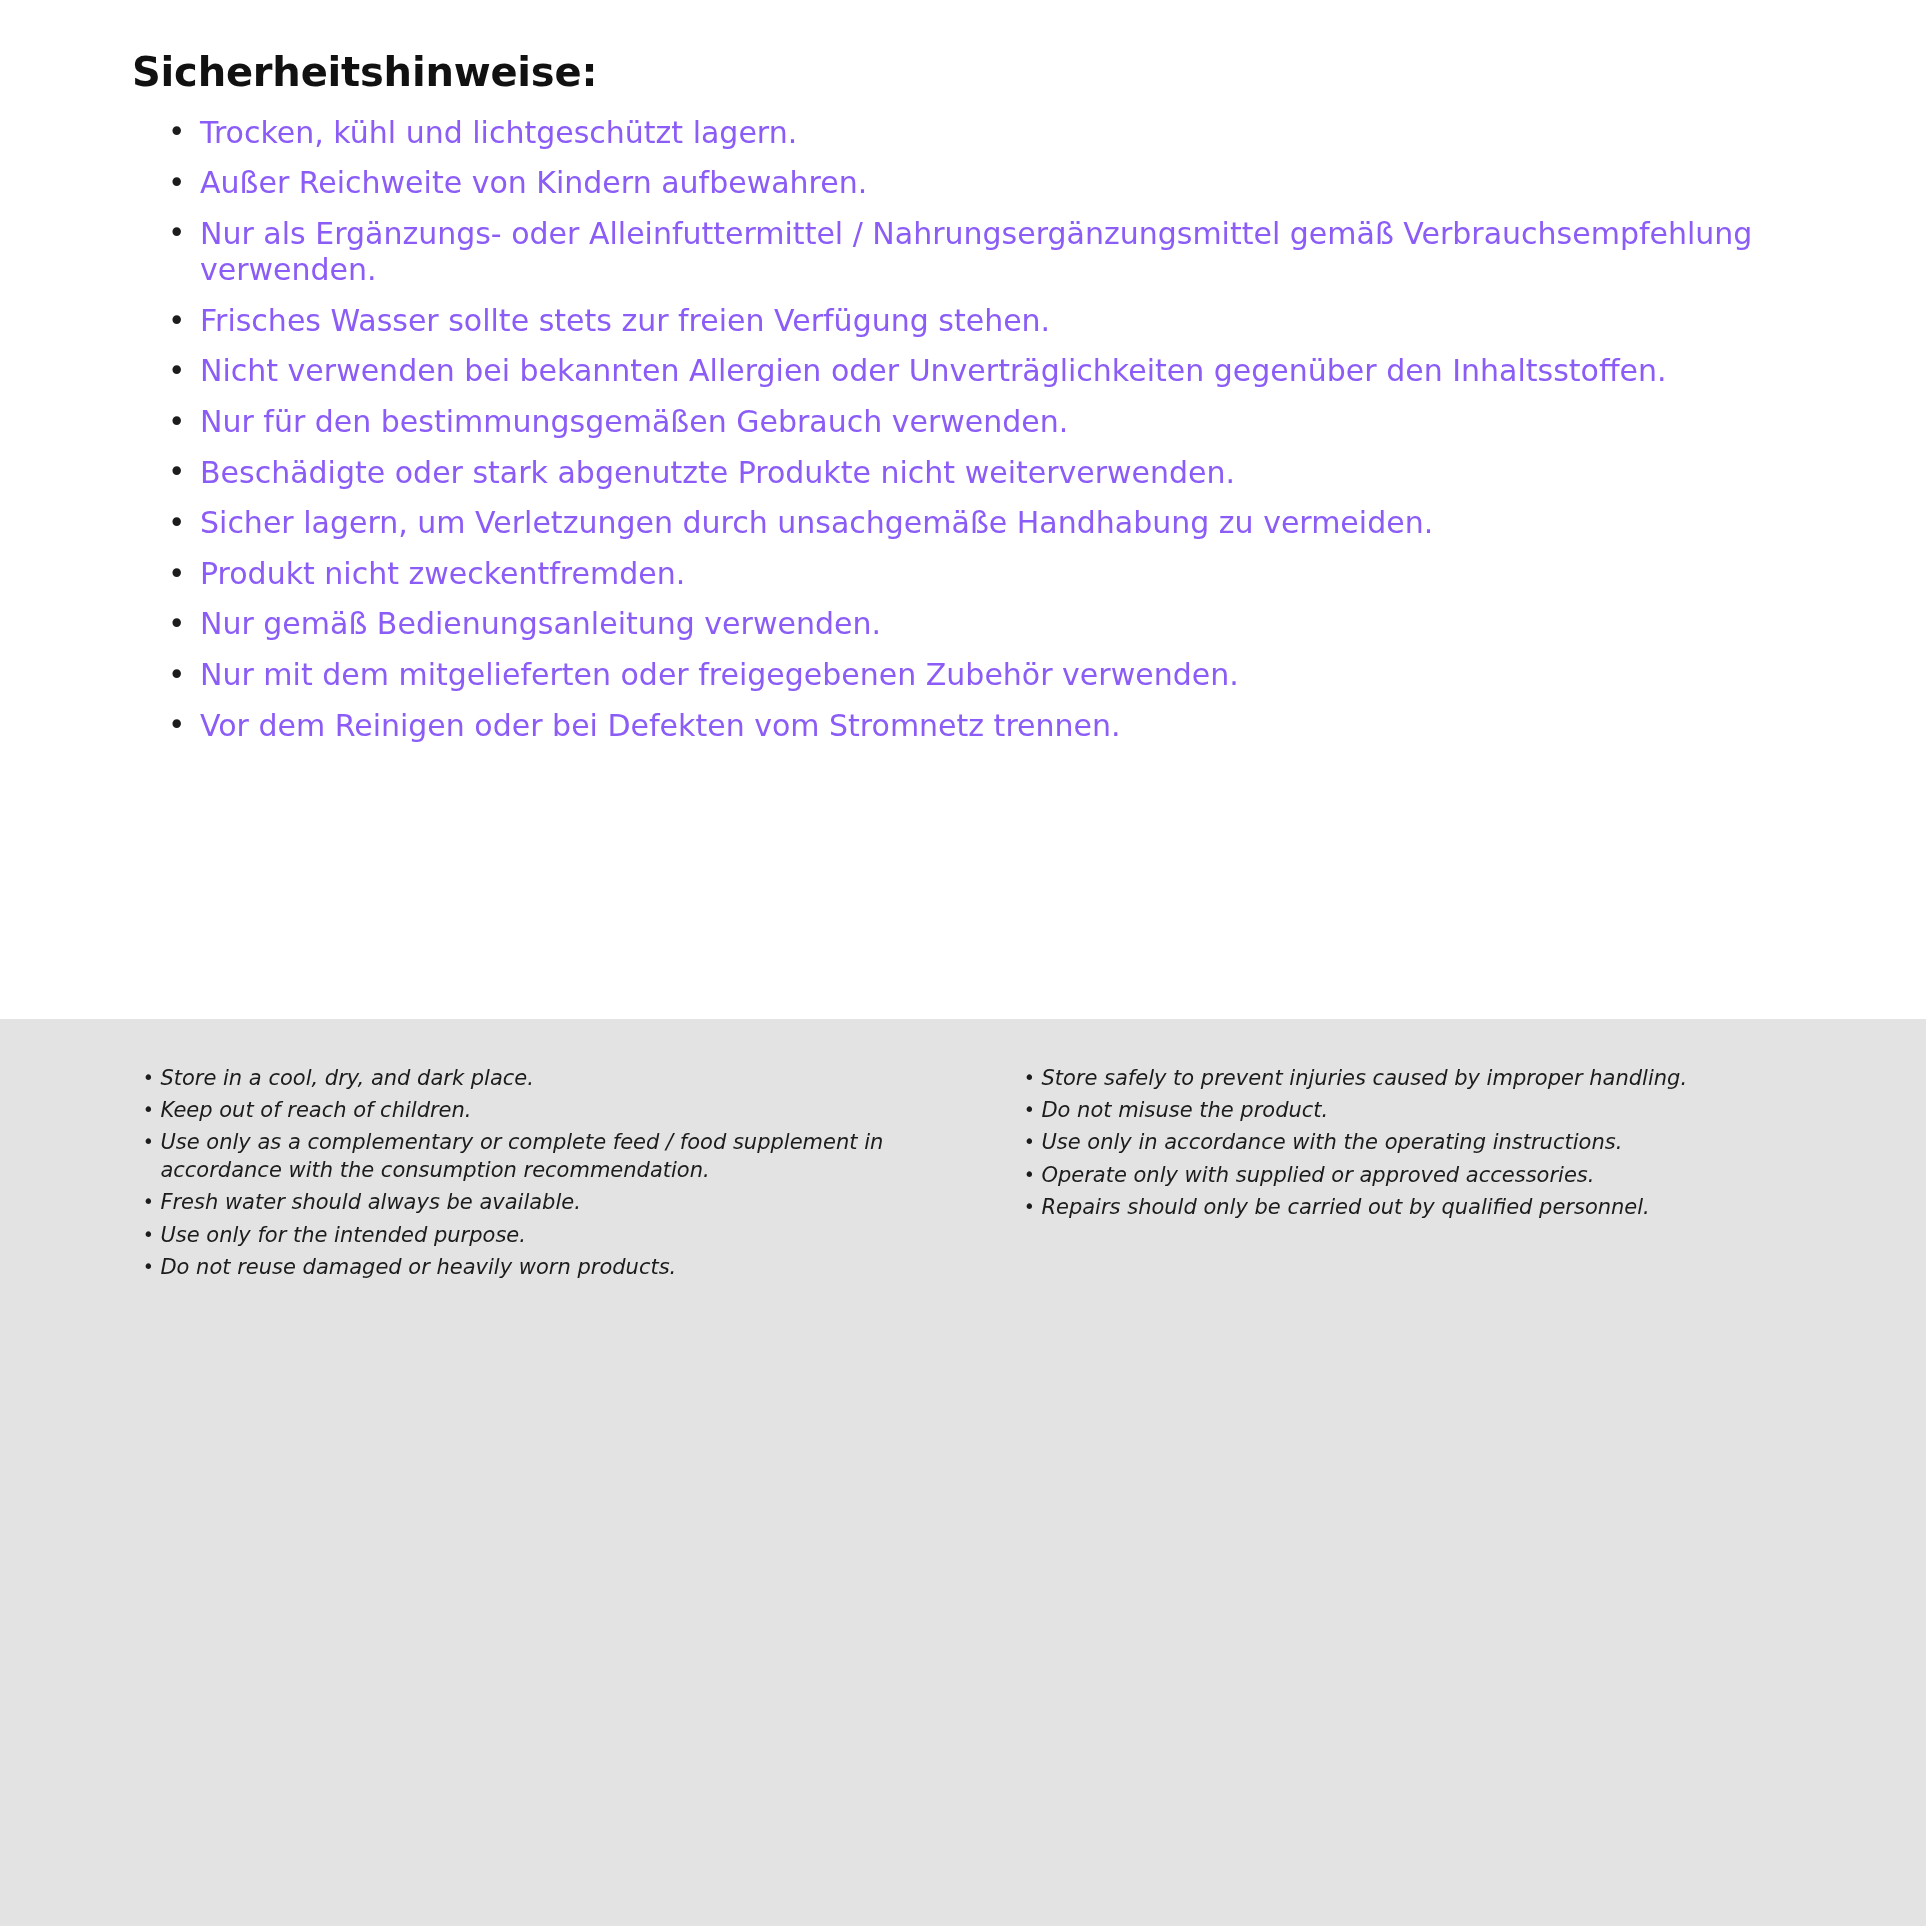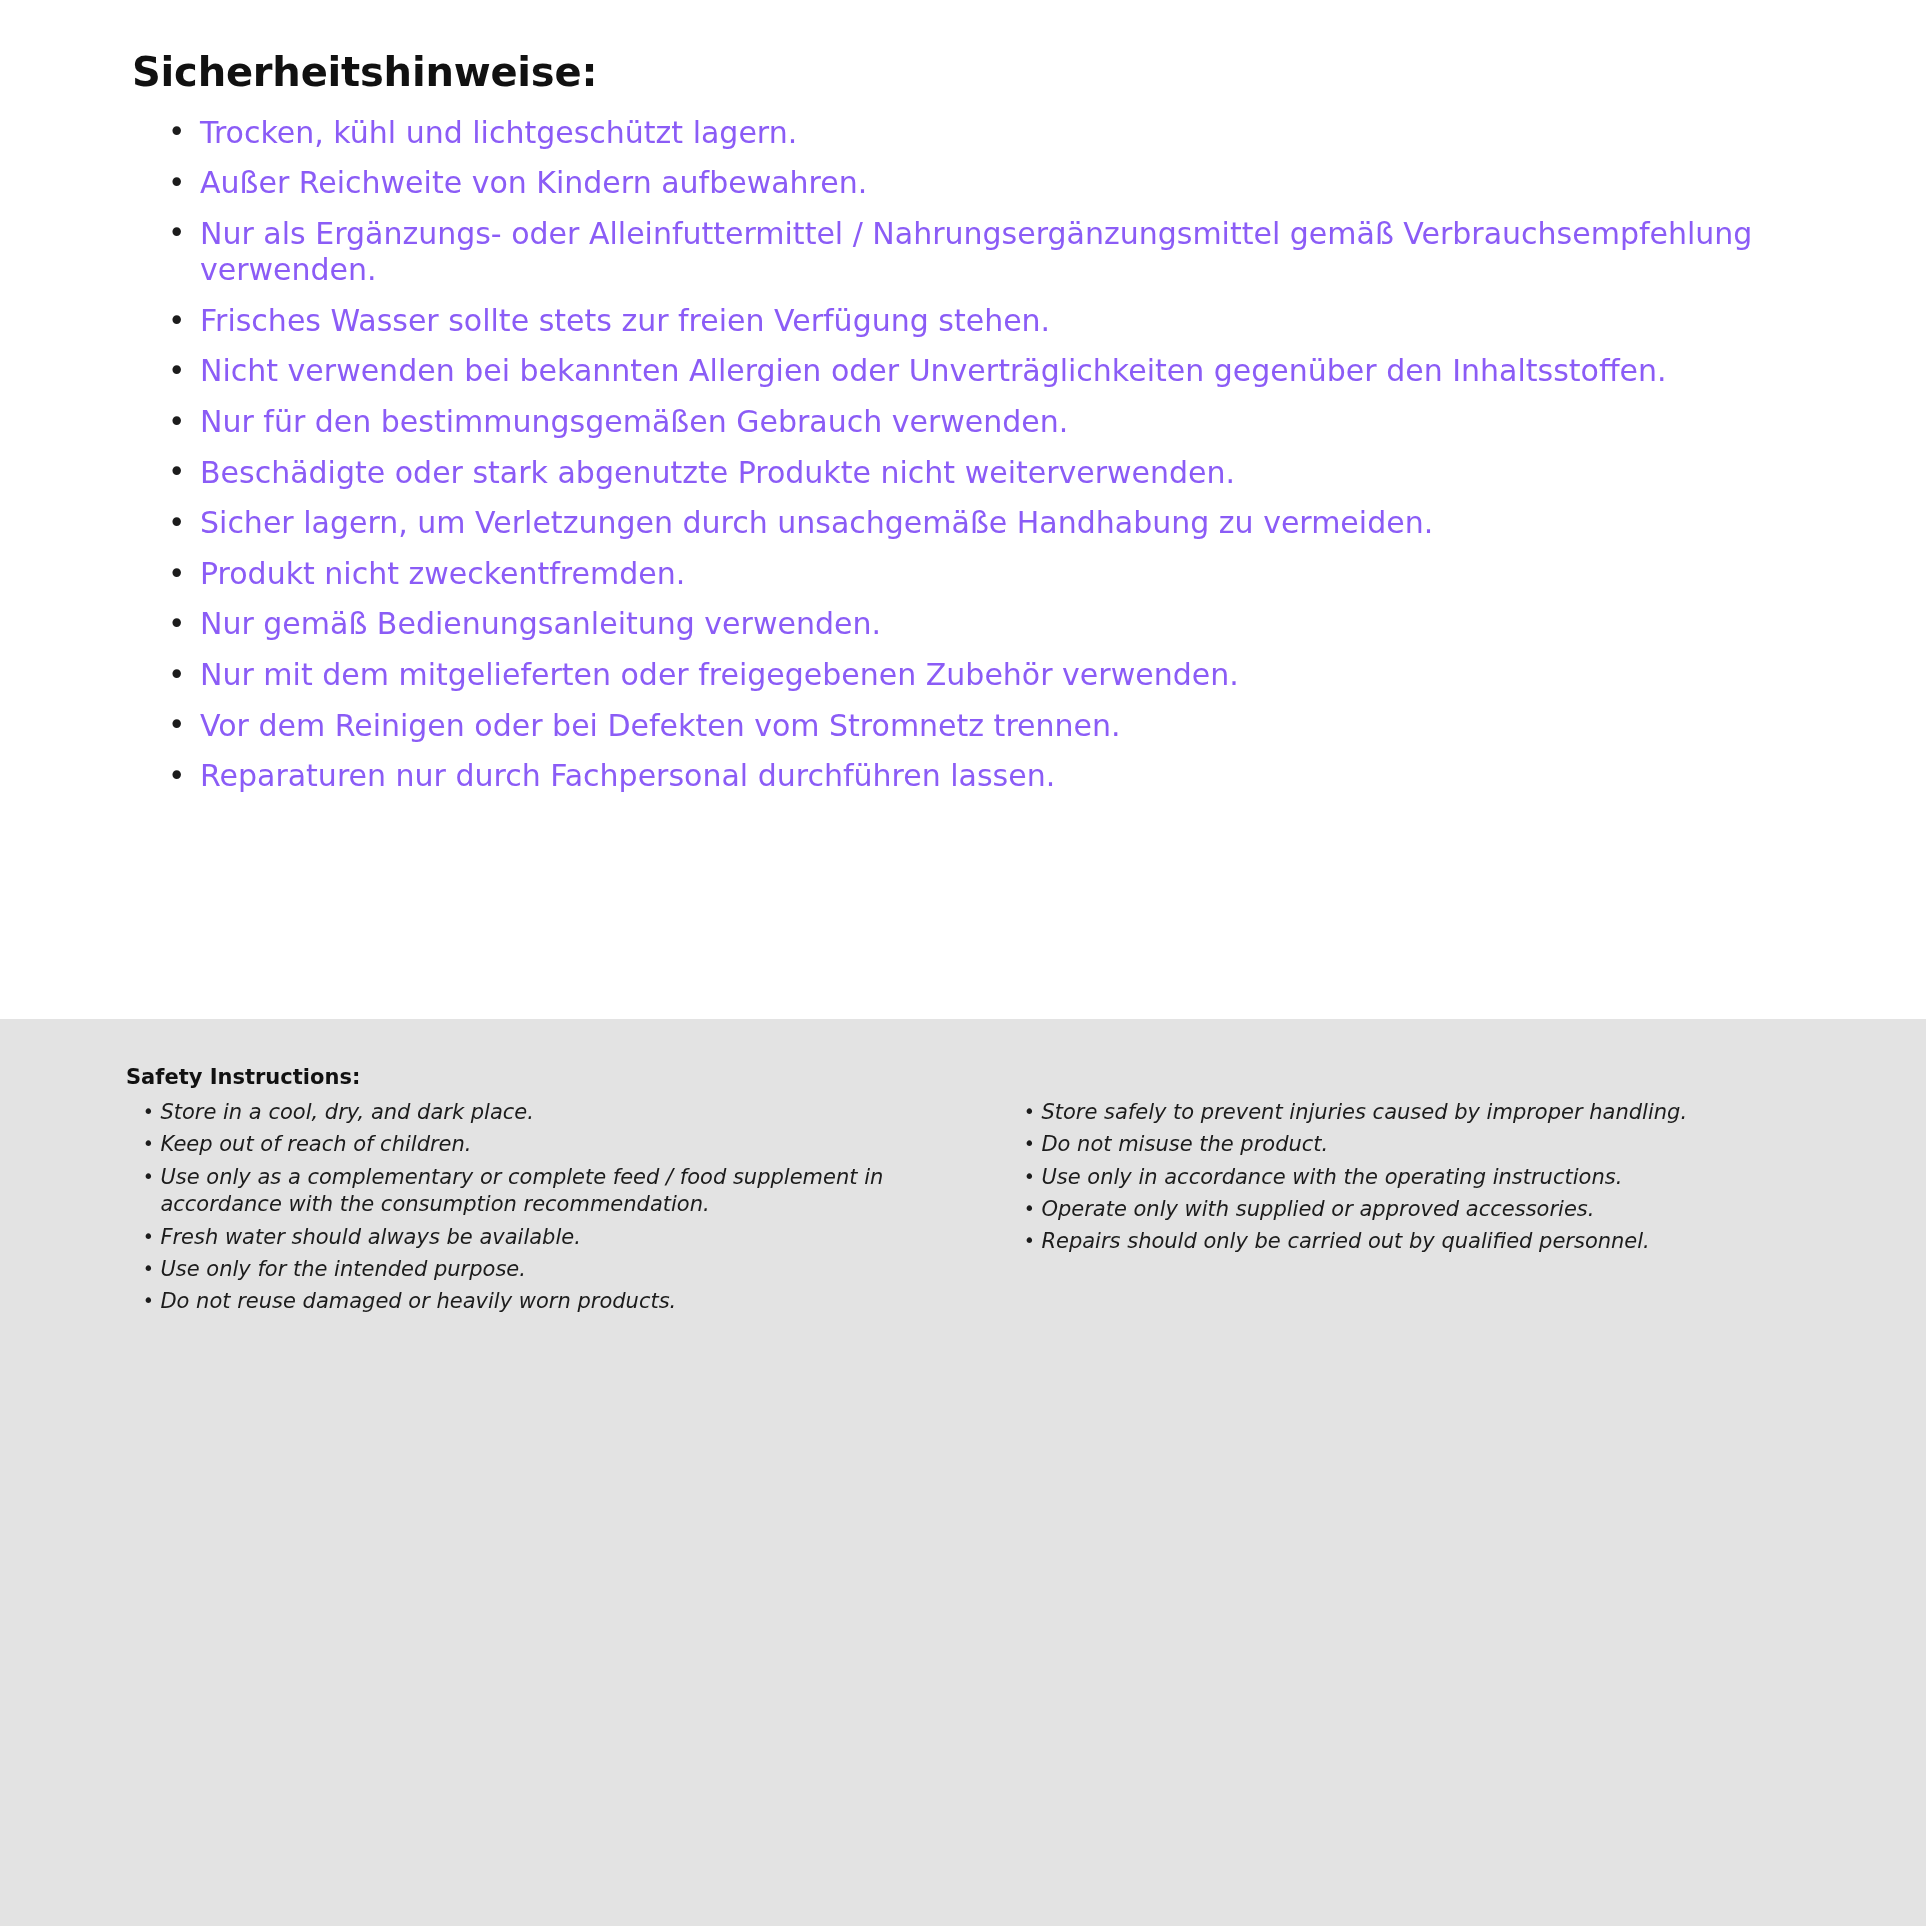--- a/index.html
+++ b/index.html
@@ -137,26 +137,24 @@
         <li>Nur als Ergänzungs- oder Alleinfuttermittel / Nahrungsergänzungsmittel gemäß Verbrauchsempfehlung verwenden.</li>
         <li>Frisches Wasser sollte stets zur freien Verfügung stehen.</li>
         <li>Nicht verwenden bei bekannten Allergien oder Unverträglichkeiten gegenüber den Inhaltsstoffen.</li>
         <li>Nur für den bestimmungsgemäßen Gebrauch verwenden.</li>
         <li>Beschädigte oder stark abgenutzte Produkte nicht weiterverwenden.</li>
         <li>Sicher lagern, um Verletzungen durch unsachgemäße Handhabung zu vermeiden.</li>
         <li>Produkt nicht zweckentfremden.</li>
         <li>Nur gemäß Bedienungsanleitung verwenden.</li>
         <li>Nur mit dem mitgelieferten oder freigegebenen Zubehör verwenden.</li>
         <li>Vor dem Reinigen oder bei Defekten vom Stromnetz trennen.</li>
-        <li>Reparaturen nur durch Fachpersonal durchführen lassen.</li>
       </ul>
   </div>
 
   <div class="bottom-section">
-    <h2 class="en-title">Safety Instructions:</h2>
     <div class="columns">
       <div class="col col-left">
         <ul class="en-list">
             <li>Store in a cool, dry, and dark place.</li>
             <li>Keep out of reach of children.</li>
             <li>Use only as a complementary or complete feed / food supplement in accordance with the consumption recommendation.</li>
             <li>Fresh water should always be available.</li>
             <li>Use only for the intended purpose.</li>
             <li>Do not reuse damaged or heavily worn products.</li>
           </ul>

